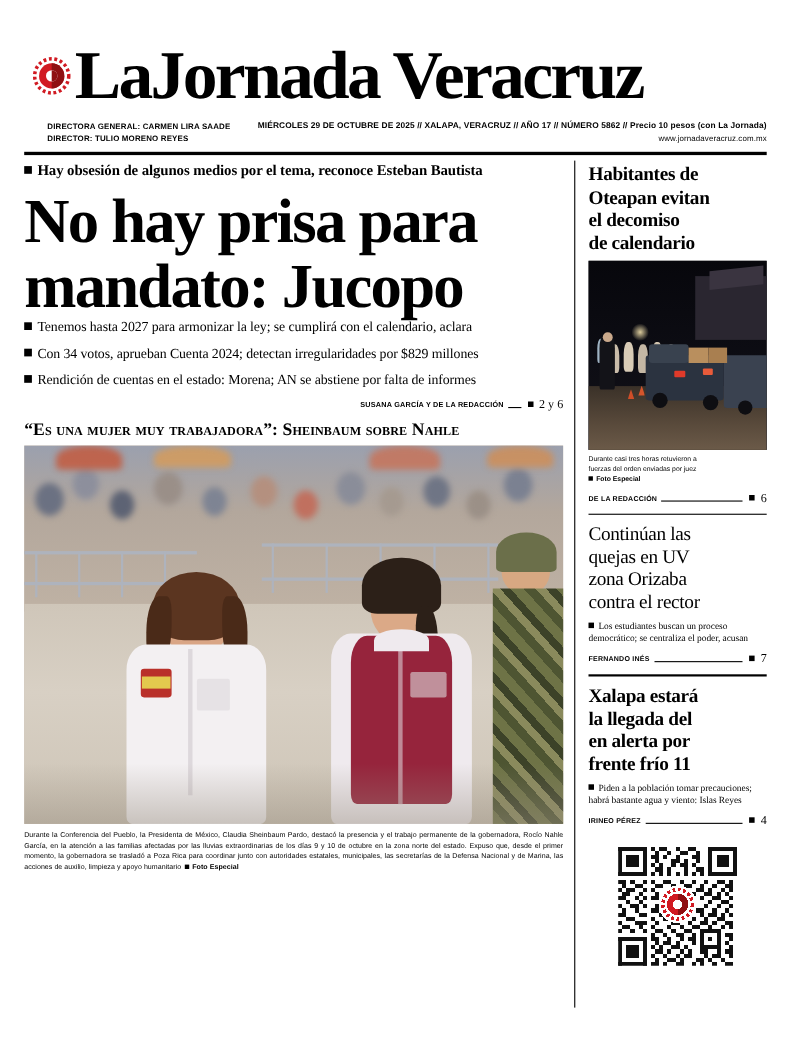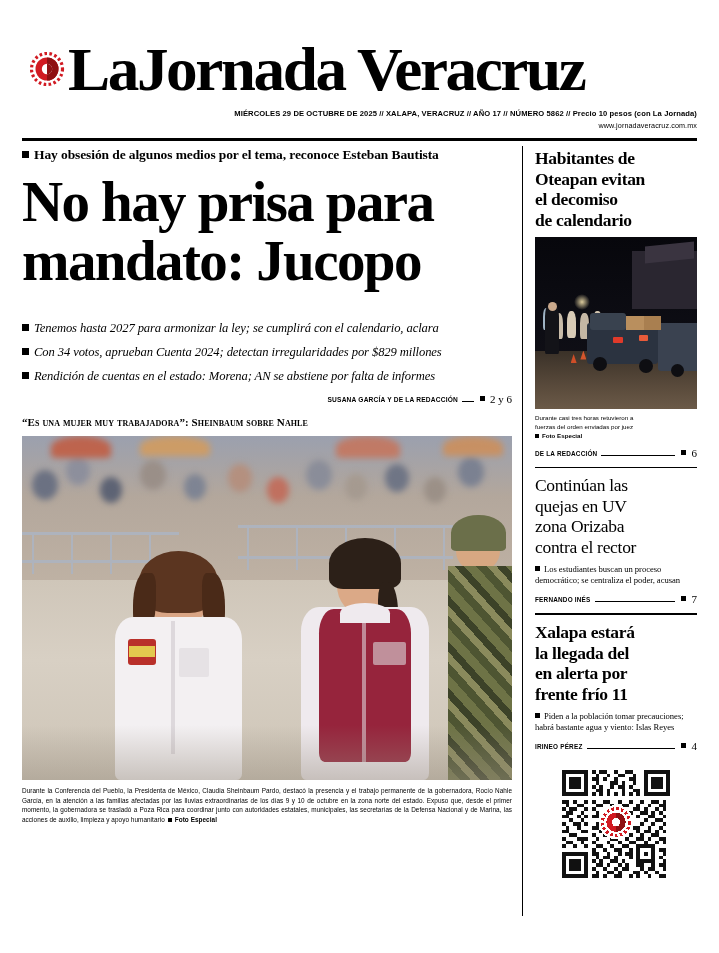--- a/index.html
+++ b/index.html
@@ -51,42 +51,42 @@
   .sq { display:inline-block; width:7px; height:7px; background:#000; margin-right:5px;
         position:relative; top:-1px; }
   .sq.sm { width:5px; height:5px; margin-right:4px; }
   .headline {
     margin-top:9px;
     font-weight:700;
     font-size:57px;
     line-height:59px;
     letter-spacing:-1.6px;
   }
-  .bullets { margin-top:31px;font-style:italic; }
+  .bullets { margin-top:0; }
   .bullets li {
     list-style:none;
     font-size:12.6px; line-height:15px;
     margin-bottom:9px; white-space:nowrap; letter-spacing:-0.1px;
   }
   .byline-row {
     display:flex; align-items:flex-end; justify-content:flex-end;
     margin-top:9px; gap:0;
   }
   .byline-name {
     font-family:"Liberation Sans","DejaVu Sans",sans-serif;
     font-weight:700; font-size:6.6px; letter-spacing:0.2px;
     text-transform:uppercase; padding-bottom:2px; white-space:nowrap;
   }
   .byline-line { flex:0 0 auto; height:1px; background:#000; margin:0 6px 3px 4px; }
   .byline-page { font-size:11px; font-weight:400; padding-bottom:0px; white-space:nowrap; }
 
   
   .photo-head {
     margin-top:8px;
-    font-weight:700; font-size:11px; line-height:18px;
+    font-weight:700; font-size:16px; line-height:18px;
     font-variant: small-caps;
     letter-spacing:0.1px;
     white-space:nowrap;
   }
 
   
   .photo { position:relative; overflow:hidden; background:#b9b2aa; }
   .main-photo { margin-top:5px; width:490px; height:344px; }
   .caption {
     margin-top:6px;
@@ -161,20 +161,24 @@
             <circle cx="19" cy="19" r="11.5" fill="#d11a22"></circle>
             <path d="M19 7.5 A11.5 11.5 0 0 1 19 30.5 Z" fill="#8f1013"></path>
             <circle cx="19" cy="19" r="5.2" fill="#ffffff"></circle>
             <path d="M19 13.8 A5.2 5.2 0 0 1 19 24.2 Z" fill="#8f1013"></path>
           </g>
         </svg>
       </span>
       <span class="wordmark">LaJornada Veracruz</span>
     </div>
 
+    <div class="credits">
+      <div>DIRECTORA GENERAL: CARMEN LIRA SAADE</div>
+      <div>DIRECTOR: TULIO MORENO REYES</div>
+    </div>
 
     <div class="dateline">
       <div>MIÉRCOLES 29 DE OCTUBRE DE 2025 // XALAPA, VERACRUZ // AÑO 17 // NÚMERO 5862 // Precio 10 pesos (con La Jornada)</div>
       <div class="site">www.jornadaveracruz.com.mx</div>
     </div>
   </div>
   <div class="rule-top"></div>
 
   <div class="left-col">
 

